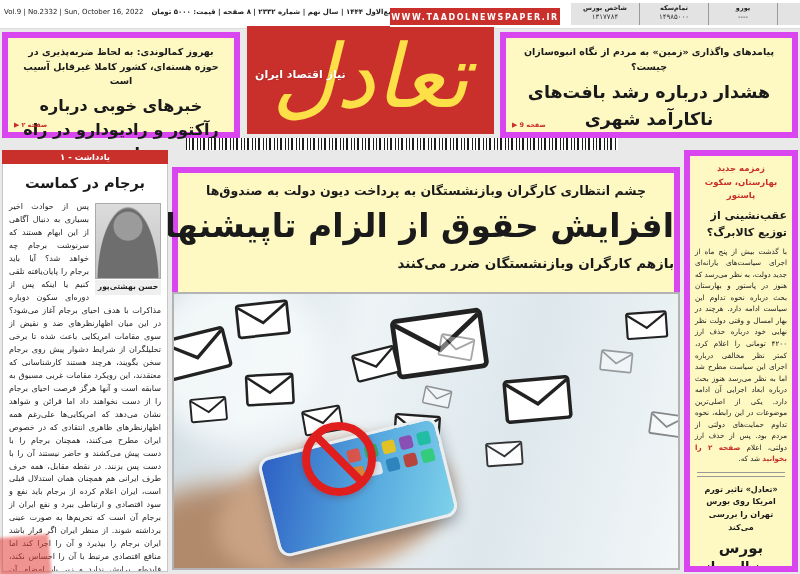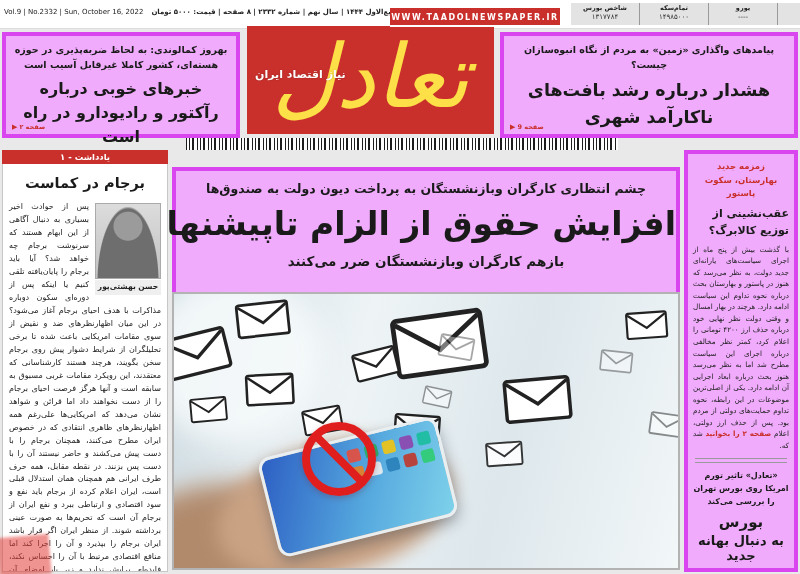--- a/index.html
+++ b/index.html
@@ -3,21 +3,21 @@
 <meta charset="utf-8">
 <style>
   html,body{margin:0;padding:0;}
   body{
     width:800px;height:574px;position:relative;overflow:hidden;
     background:#e9e9e9;
     font-family:"DejaVu Sans","Liberation Sans",sans-serif;
     color:#1a1a1a;
   }
   .abs{position:absolute;}
-  .box{position:absolute;background:#f0abfc;border:4px solid #d946ef;box-sizing:border-box;}
+  .box{position:absolute;background:#fef9c3;border:6px solid #d946ef;box-sizing:border-box;}
   .rtl{direction:rtl;}
   
   .hdr{left:0;top:0;width:800px;height:28px;background:#fff;border-bottom:1px solid #ddd;padding-left:48px;}
   .dateline{position:absolute;left:4px;top:8px;display:flex;gap:8px;align-items:center;
     font-size:7px;color:#222;white-space:nowrap;z-index:1;}
   .dateline .fa{font-weight:bold;}
   .stats{position:absolute;right:2px;top:3px;height:22px;display:flex;direction:rtl;z-index:1;}
   .stat{background:#e3e3e3;min-width:52px;padding:1px 8px 0;text-align:center;border-left:1px solid #9a9a9a;}
   .stat:last-child{border-left:none;}
   .s-label{font-size:6.5px;font-weight:bold;color:#222;}
@@ -42,21 +42,21 @@
     color:#c9302c;font-size:6.5px;font-weight:bold;}
   .page-tag .tri{font-size:7px;line-height:1;}
   
   .barcode{left:186px;top:138px;width:432px;height:12px;background:
     repeating-linear-gradient(90deg,#1c1c1c 0 1px,#fff 1px 3px,#1c1c1c 3px 4px,#fff 4px 6px,#1c1c1c 6px 8px,#fff 8px 11px);
     z-index:1;}
   
   .lead{left:172px;top:167px;width:508px;height:160px;}
   .l-kicker{font-weight:bold;font-size:12.5px;text-align:center;margin-top:10px;direction:rtl;}
   .l-head{font-weight:900;font-size:33px;text-align:center;margin-top:8px;direction:rtl;white-space:nowrap;}
-  .l-sub{font-weight:bold;font-size:13.5px;text-align:center;margin-top:10px;direction:rtl;}
+  .l-sub{font-weight:bold;font-size:13.5px;margin-top:10px;direction:rtl;}
   
   .note-col{position:absolute;left:2px;top:150px;width:166px;height:422px;}
   .note-bar{height:14px;background:#c9302c;color:#fff;font-size:8.5px;font-weight:bold;
     text-align:center;line-height:14px;direction:rtl;}
   .note-panel{background:#fff;border:1px solid #c7c7c7;border-top:none;height:408px;box-sizing:border-box;
     overflow:hidden;padding:4px 6px;direction:rtl;}
   .n-title{font-weight:900;font-size:14.5px;text-align:center;line-height:1.55;margin:4px 0 7px;}
   .n-body{font-size:8px;line-height:1.62;text-align:justify;color:#222;}
   .n-fig{float:right;width:66px;margin:2px 0 4px 6px;}
   .n-photo{width:66px;height:76px;border:1px solid #aaa;box-sizing:border-box;

